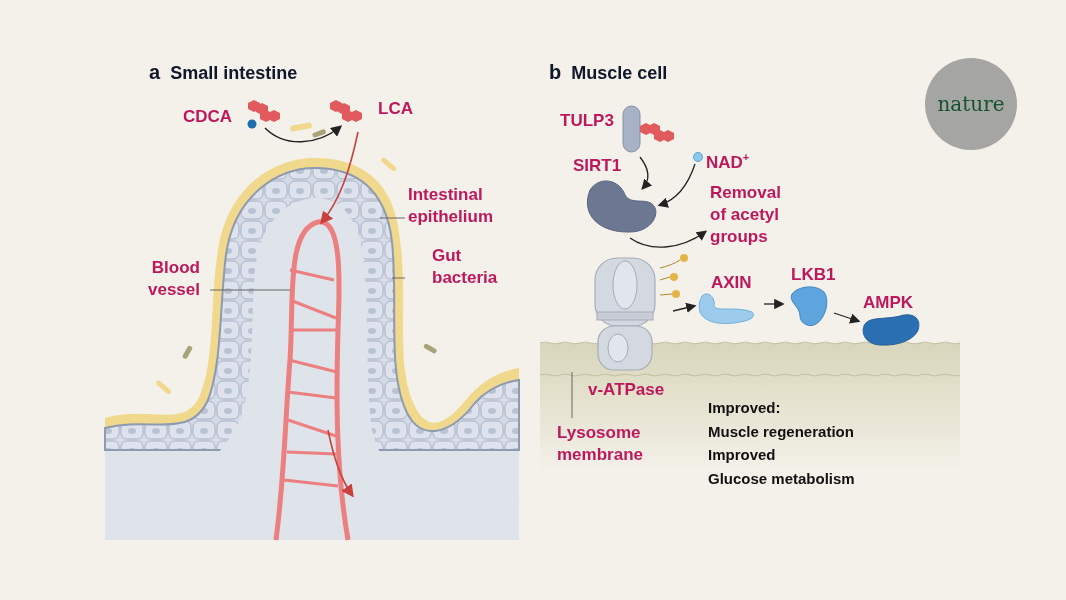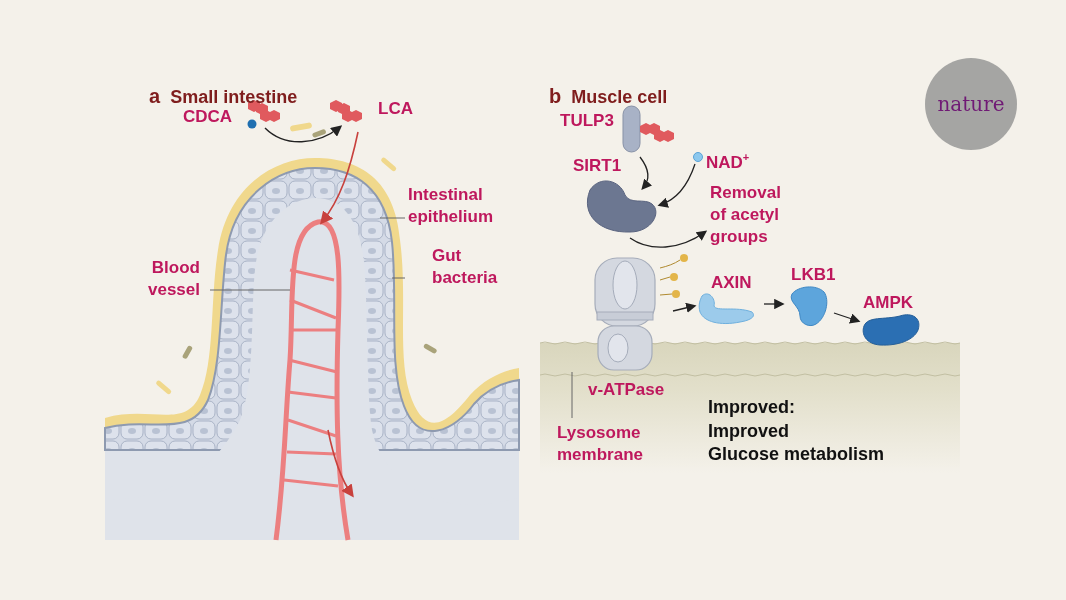--- a/index.html
+++ b/index.html
@@ -1,22 +1,22 @@
 <!DOCTYPE html>
 <html><head>
 <meta charset="utf-8">
 <style>
   html,body{margin:0;padding:0;}
   body{width:1066px;height:600px;background:#f4f1ea;position:relative;overflow:hidden;font-family:"Liberation Sans",sans-serif;color:#222;}
   .abs{position:absolute;}
-  .panel-title{font-weight:bold;font-size:18px;color:#7f1d1d;white-space:nowrap;margin-top:24px;}
+  .panel-title{font-weight:bold;font-size:18px;color:#0f172a;white-space:nowrap;}
   .panel-title .letter{font-size:20px;margin-right:10px;}
   .lbl{font-size:17px;color:#be185d;line-height:22px;white-space:nowrap;font-weight:bold;}
-  .bold-list{font-weight:bold;font-size:18px;line-height:23.5px;color:#111;white-space:nowrap;}
-  .logo{width:92px;height:92px;border-radius:50%;background:#a5a5a3;color:#701a75;font-family:"DejaVu Serif",serif;font-size:20px;display:flex;align-items:center;justify-content:center;}
+  .bold-list{font-weight:bold;font-size:15px;line-height:23.5px;color:#111;white-space:nowrap;}
+  .logo{width:92px;height:92px;border-radius:50%;background:#a5a5a3;color:#14532d;font-family:"DejaVu Serif",serif;font-size:20px;display:flex;align-items:center;justify-content:center;}
   svg{position:absolute;left:0;top:0;}
 </style>
 </head>
 <body>
 
 <svg width="1066" height="600" viewBox="0 0 1066 600">
   <defs>
     <linearGradient id="memGrad" x1="0" y1="0" x2="0" y2="1">
       <stop offset="0" stop-color="#d9d6bd"></stop>
       <stop offset="0.35" stop-color="#e2dfca"></stop>
@@ -156,19 +156,20 @@
 <div class="abs lbl" style="left:791px;top:264px;">LKB1</div>
 <div class="abs lbl" style="left:863px;top:292px;">AMPK</div>
 <div class="abs lbl" style="left:588px;top:379px;">v-ATPase</div>
 <div class="abs lbl" style="left:557px;top:422px;">
   <div>Lysosome</div>
   <div>membrane</div>
 </div>
 
 <div class="abs bold-list" style="left:708px;top:396px;">
   <div>Improved:</div>
+  <div>Muscle regeneration</div>
   <div>Improved</div>
   <div>Glucose metabolism</div>
 </div>
 
 <div class="abs logo" style="left:925px;top:58px;">
   <span>nature</span>
 </div>
 
 </body></html>

